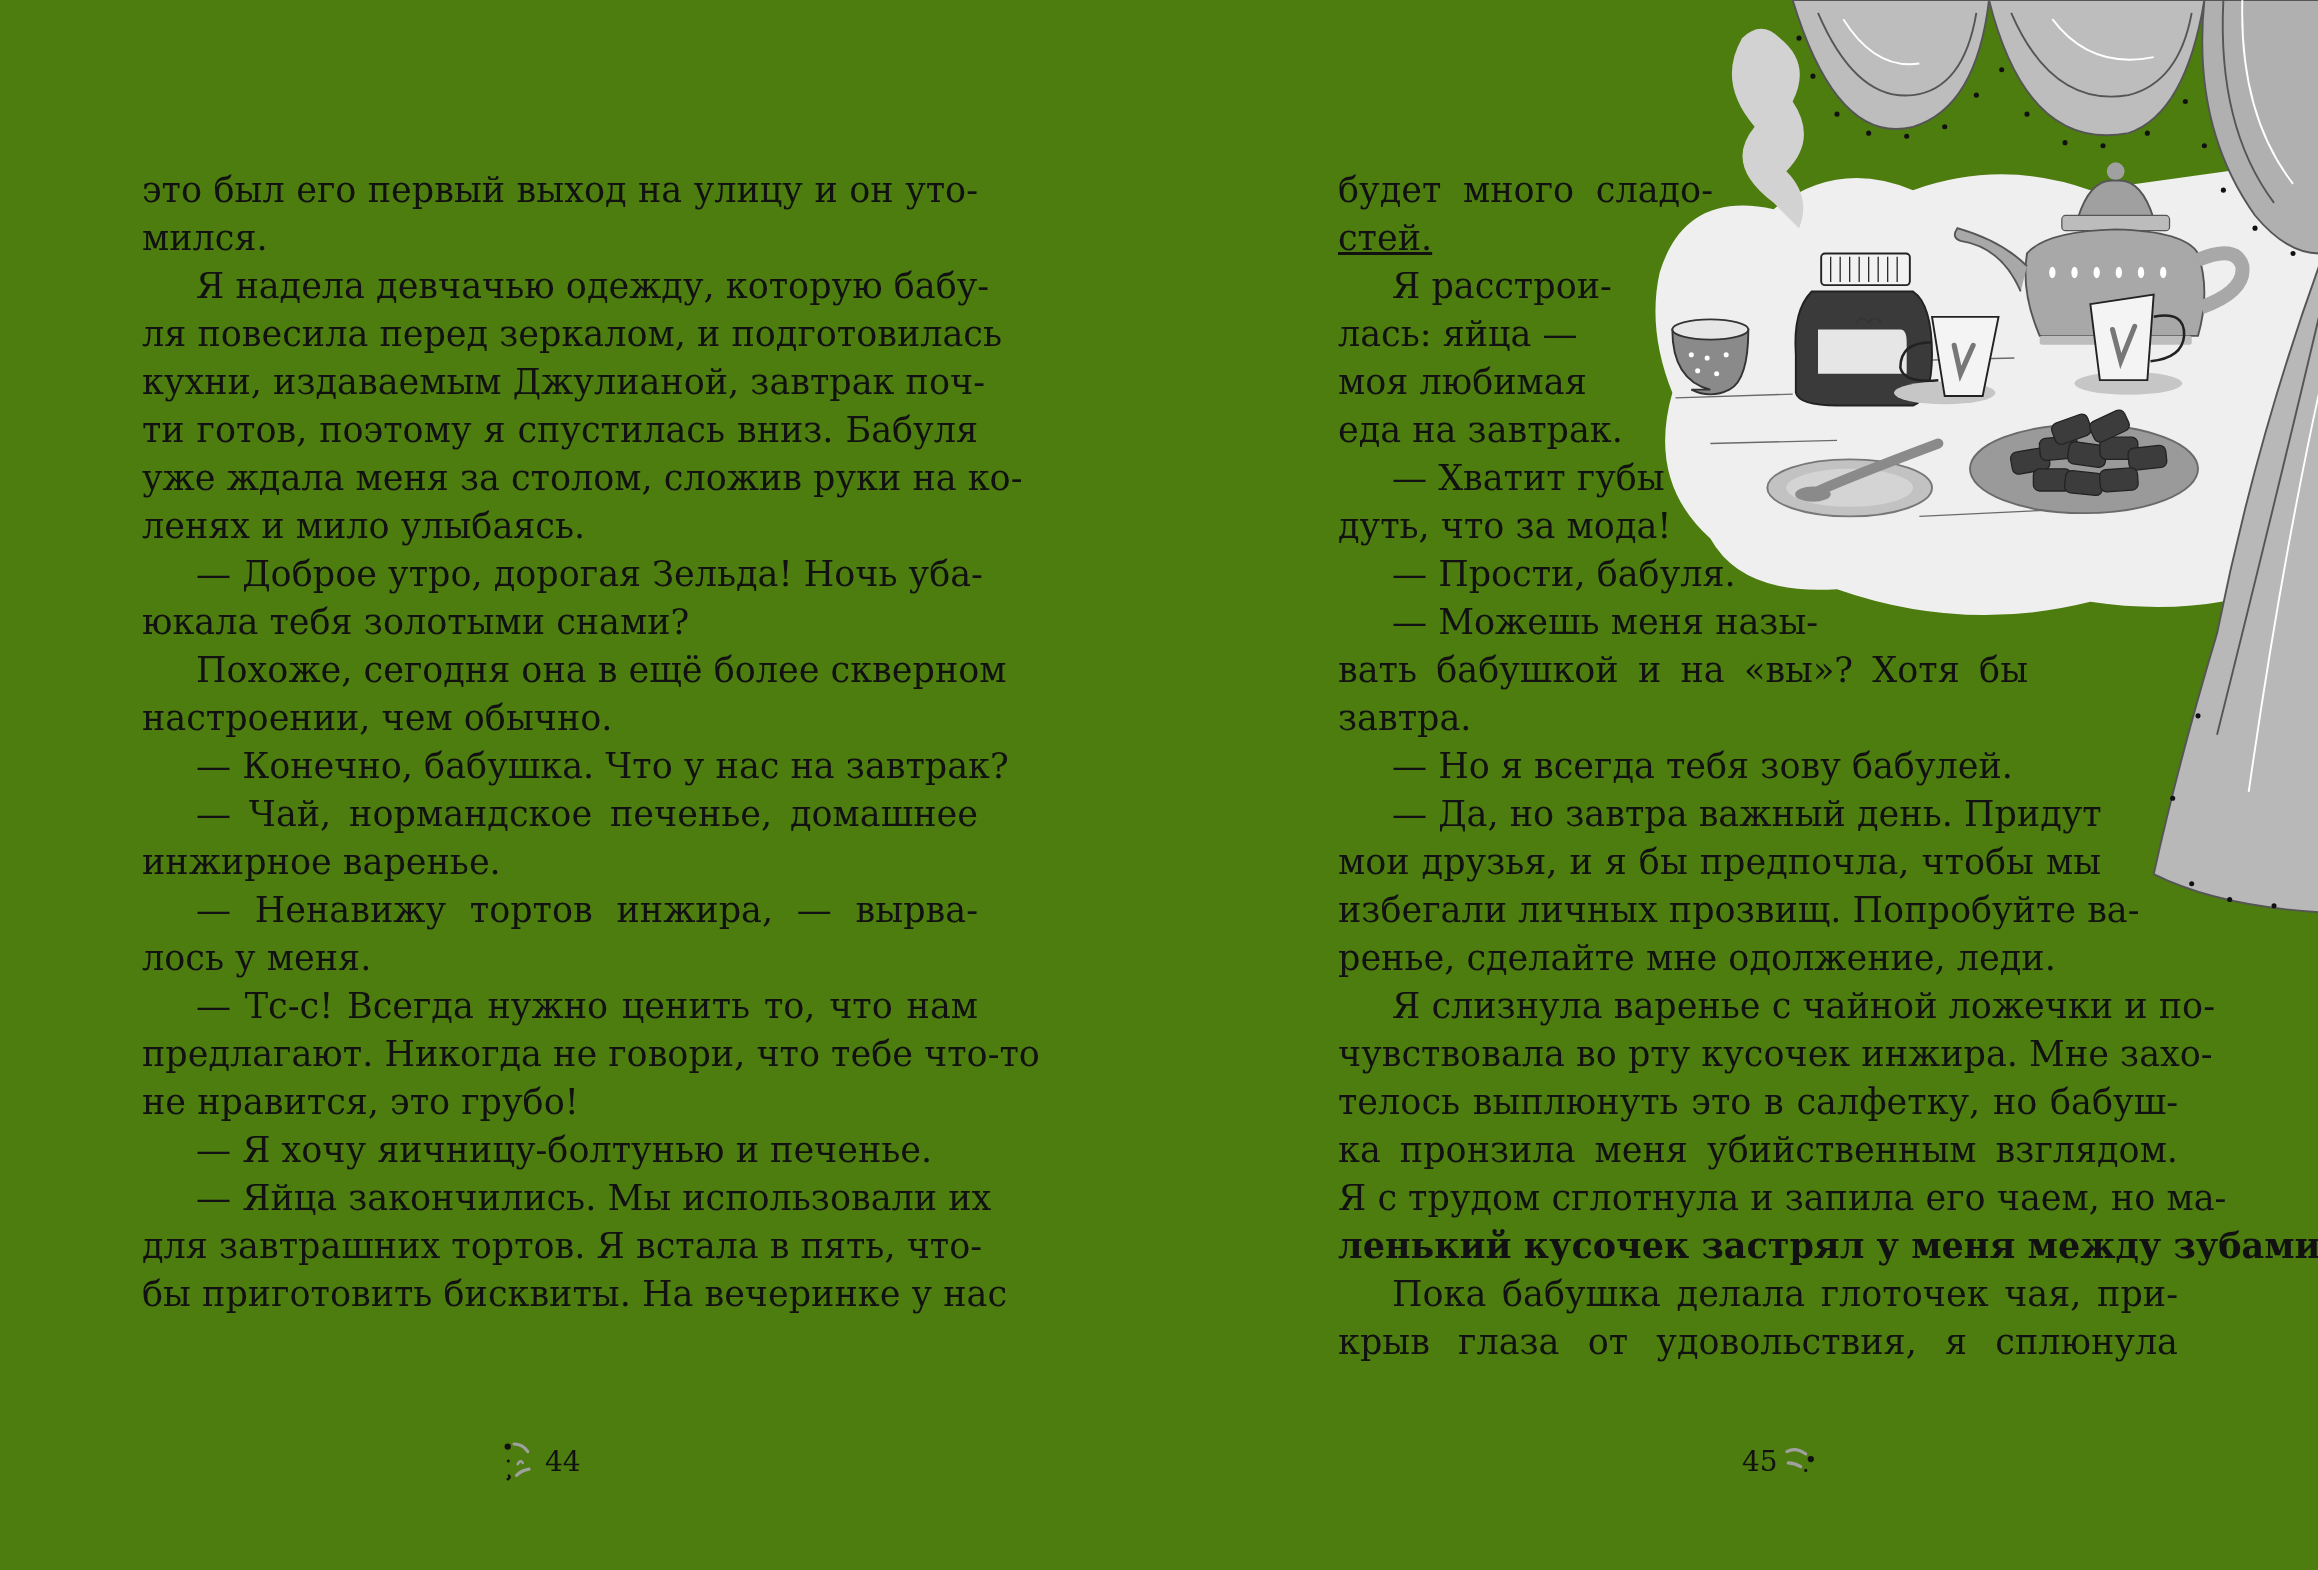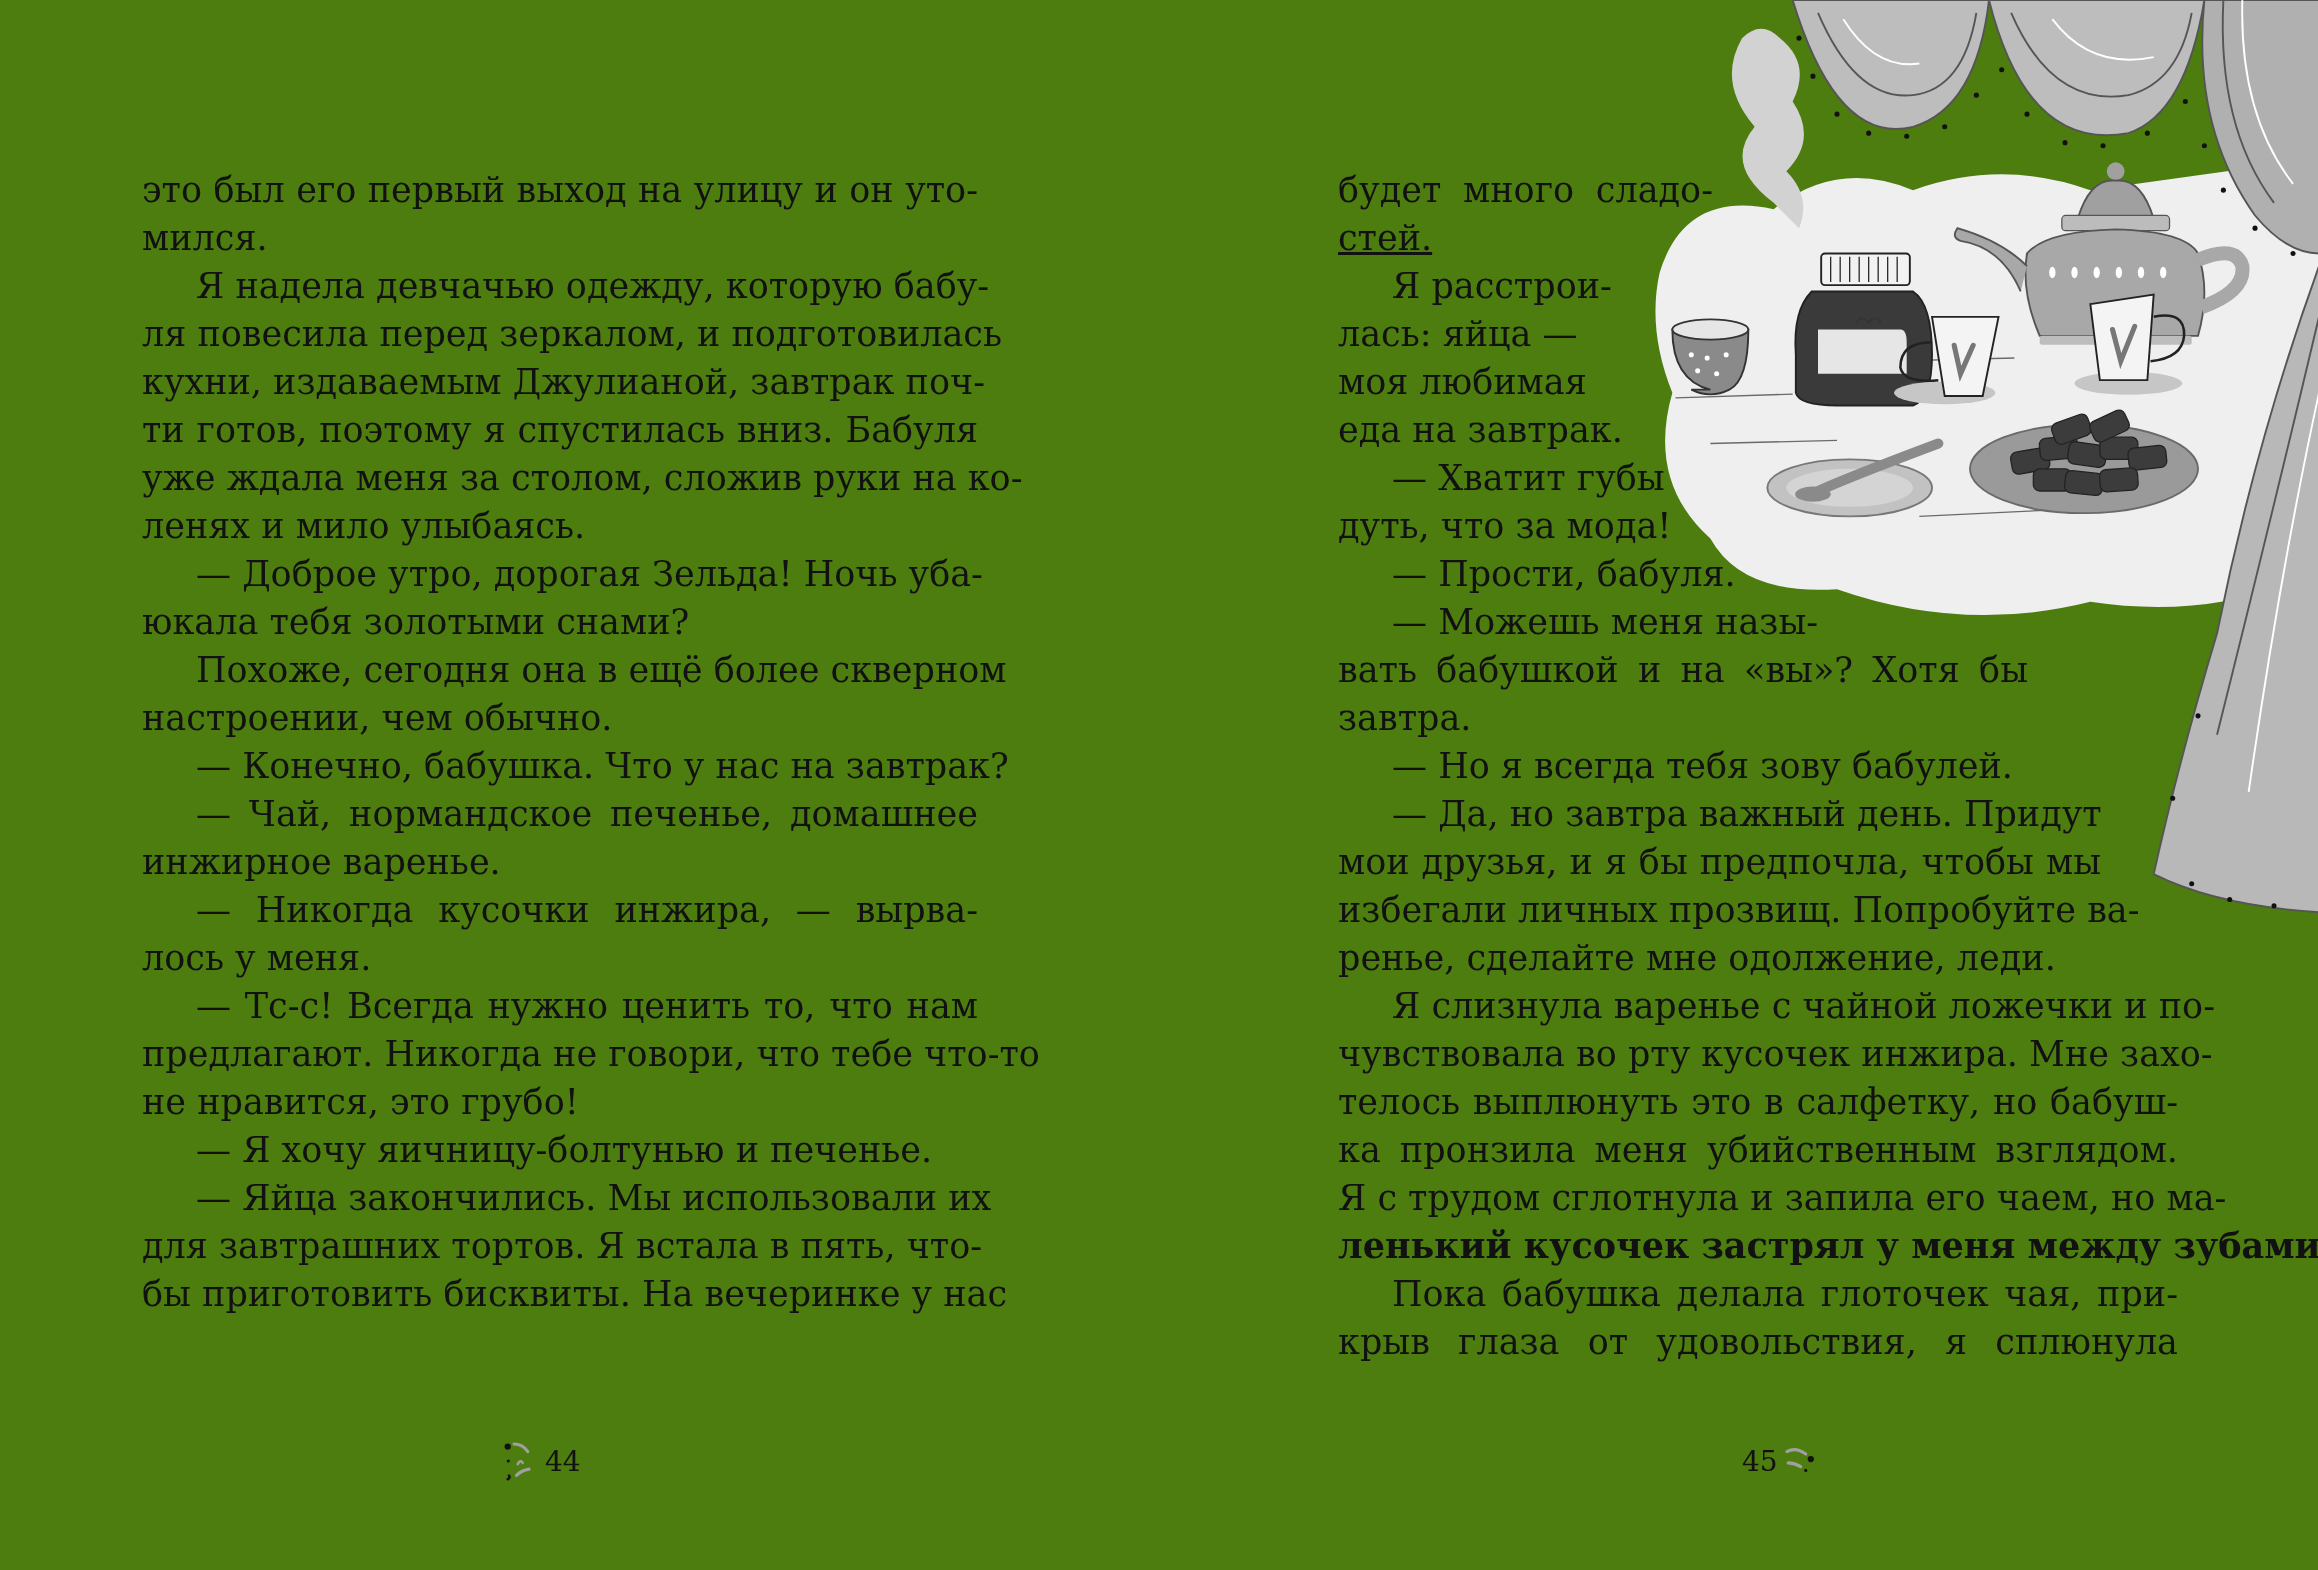--- a/index.html
+++ b/index.html
@@ -42,21 +42,21 @@
         <span class="line">ти готов, поэтому я спустилась вниз. Бабуля</span>
         <span class="line">уже ждала меня за столом, сложив руки на ко-</span>
         <span class="line last">ленях и мило улыбаясь.</span>
         <span class="line indent">— Доброе утро, дорогая Зельда! Ночь уба-</span>
         <span class="line last">юкала тебя золотыми снами?</span>
         <span class="line indent">Похоже, сегодня она в ещё более скверном</span>
         <span class="line last">настроении, чем обычно.</span>
         <span class="line indent">— Конечно, бабушка. Что у нас на завтрак?</span>
         <span class="line indent">— Чай, нормандское печенье, домашнее</span>
         <span class="line last">инжирное варенье.</span>
-        <span class="line indent">— Никогда кусочки инжира, — вырва-</span>
+        <span class="line indent">— Ненавижу тортов инжира, — вырва-</span>
         <span class="line last">лось у меня.</span>
         <span class="line indent">— Тс-с! Всегда нужно ценить то, что нам</span>
         <span class="line">предлагают. Никогда не говори, что тебе что-то</span>
         <span class="line last">не нравится, это грубо!</span>
         <span class="line indent last">— Я хочу яичницу-болтунью и печенье.</span>
         <span class="line indent">— Яйца закончились. Мы использовали их</span>
         <span class="line">для завтрашних тортов. Я встала в пять, что-</span>
         <span class="line">бы приготовить бисквиты. На вечеринке у нас</span>
       </div>
 

